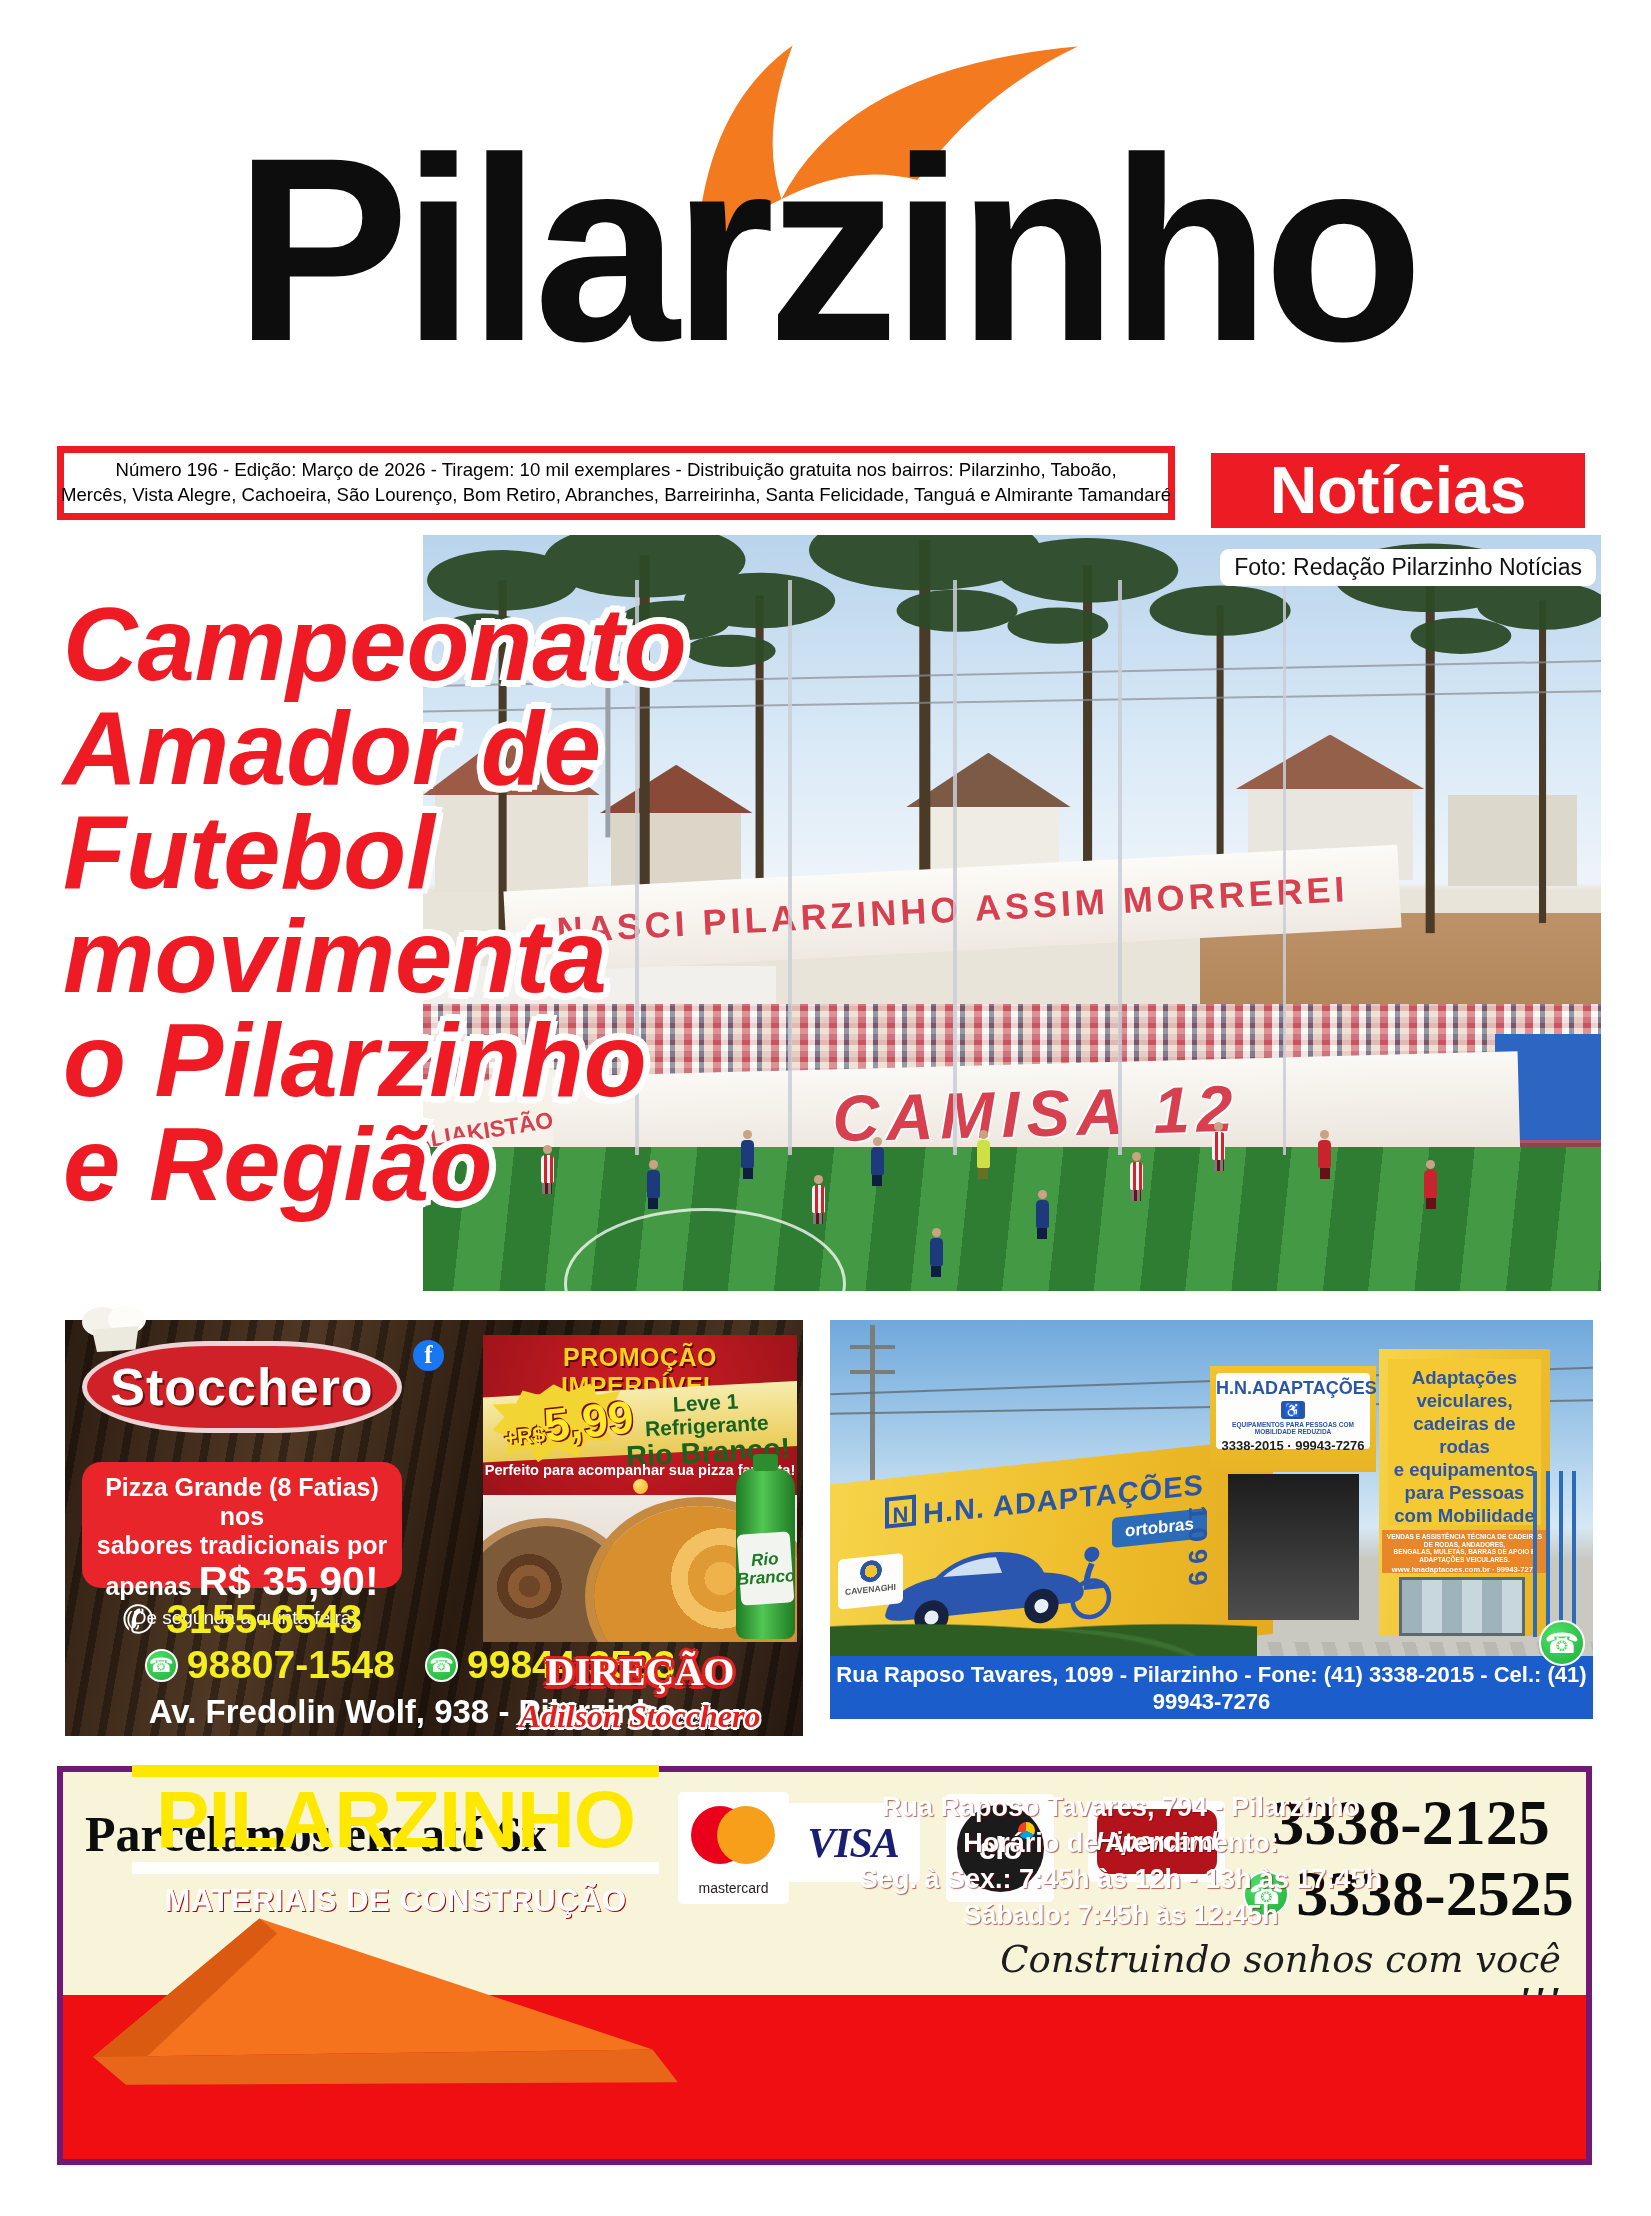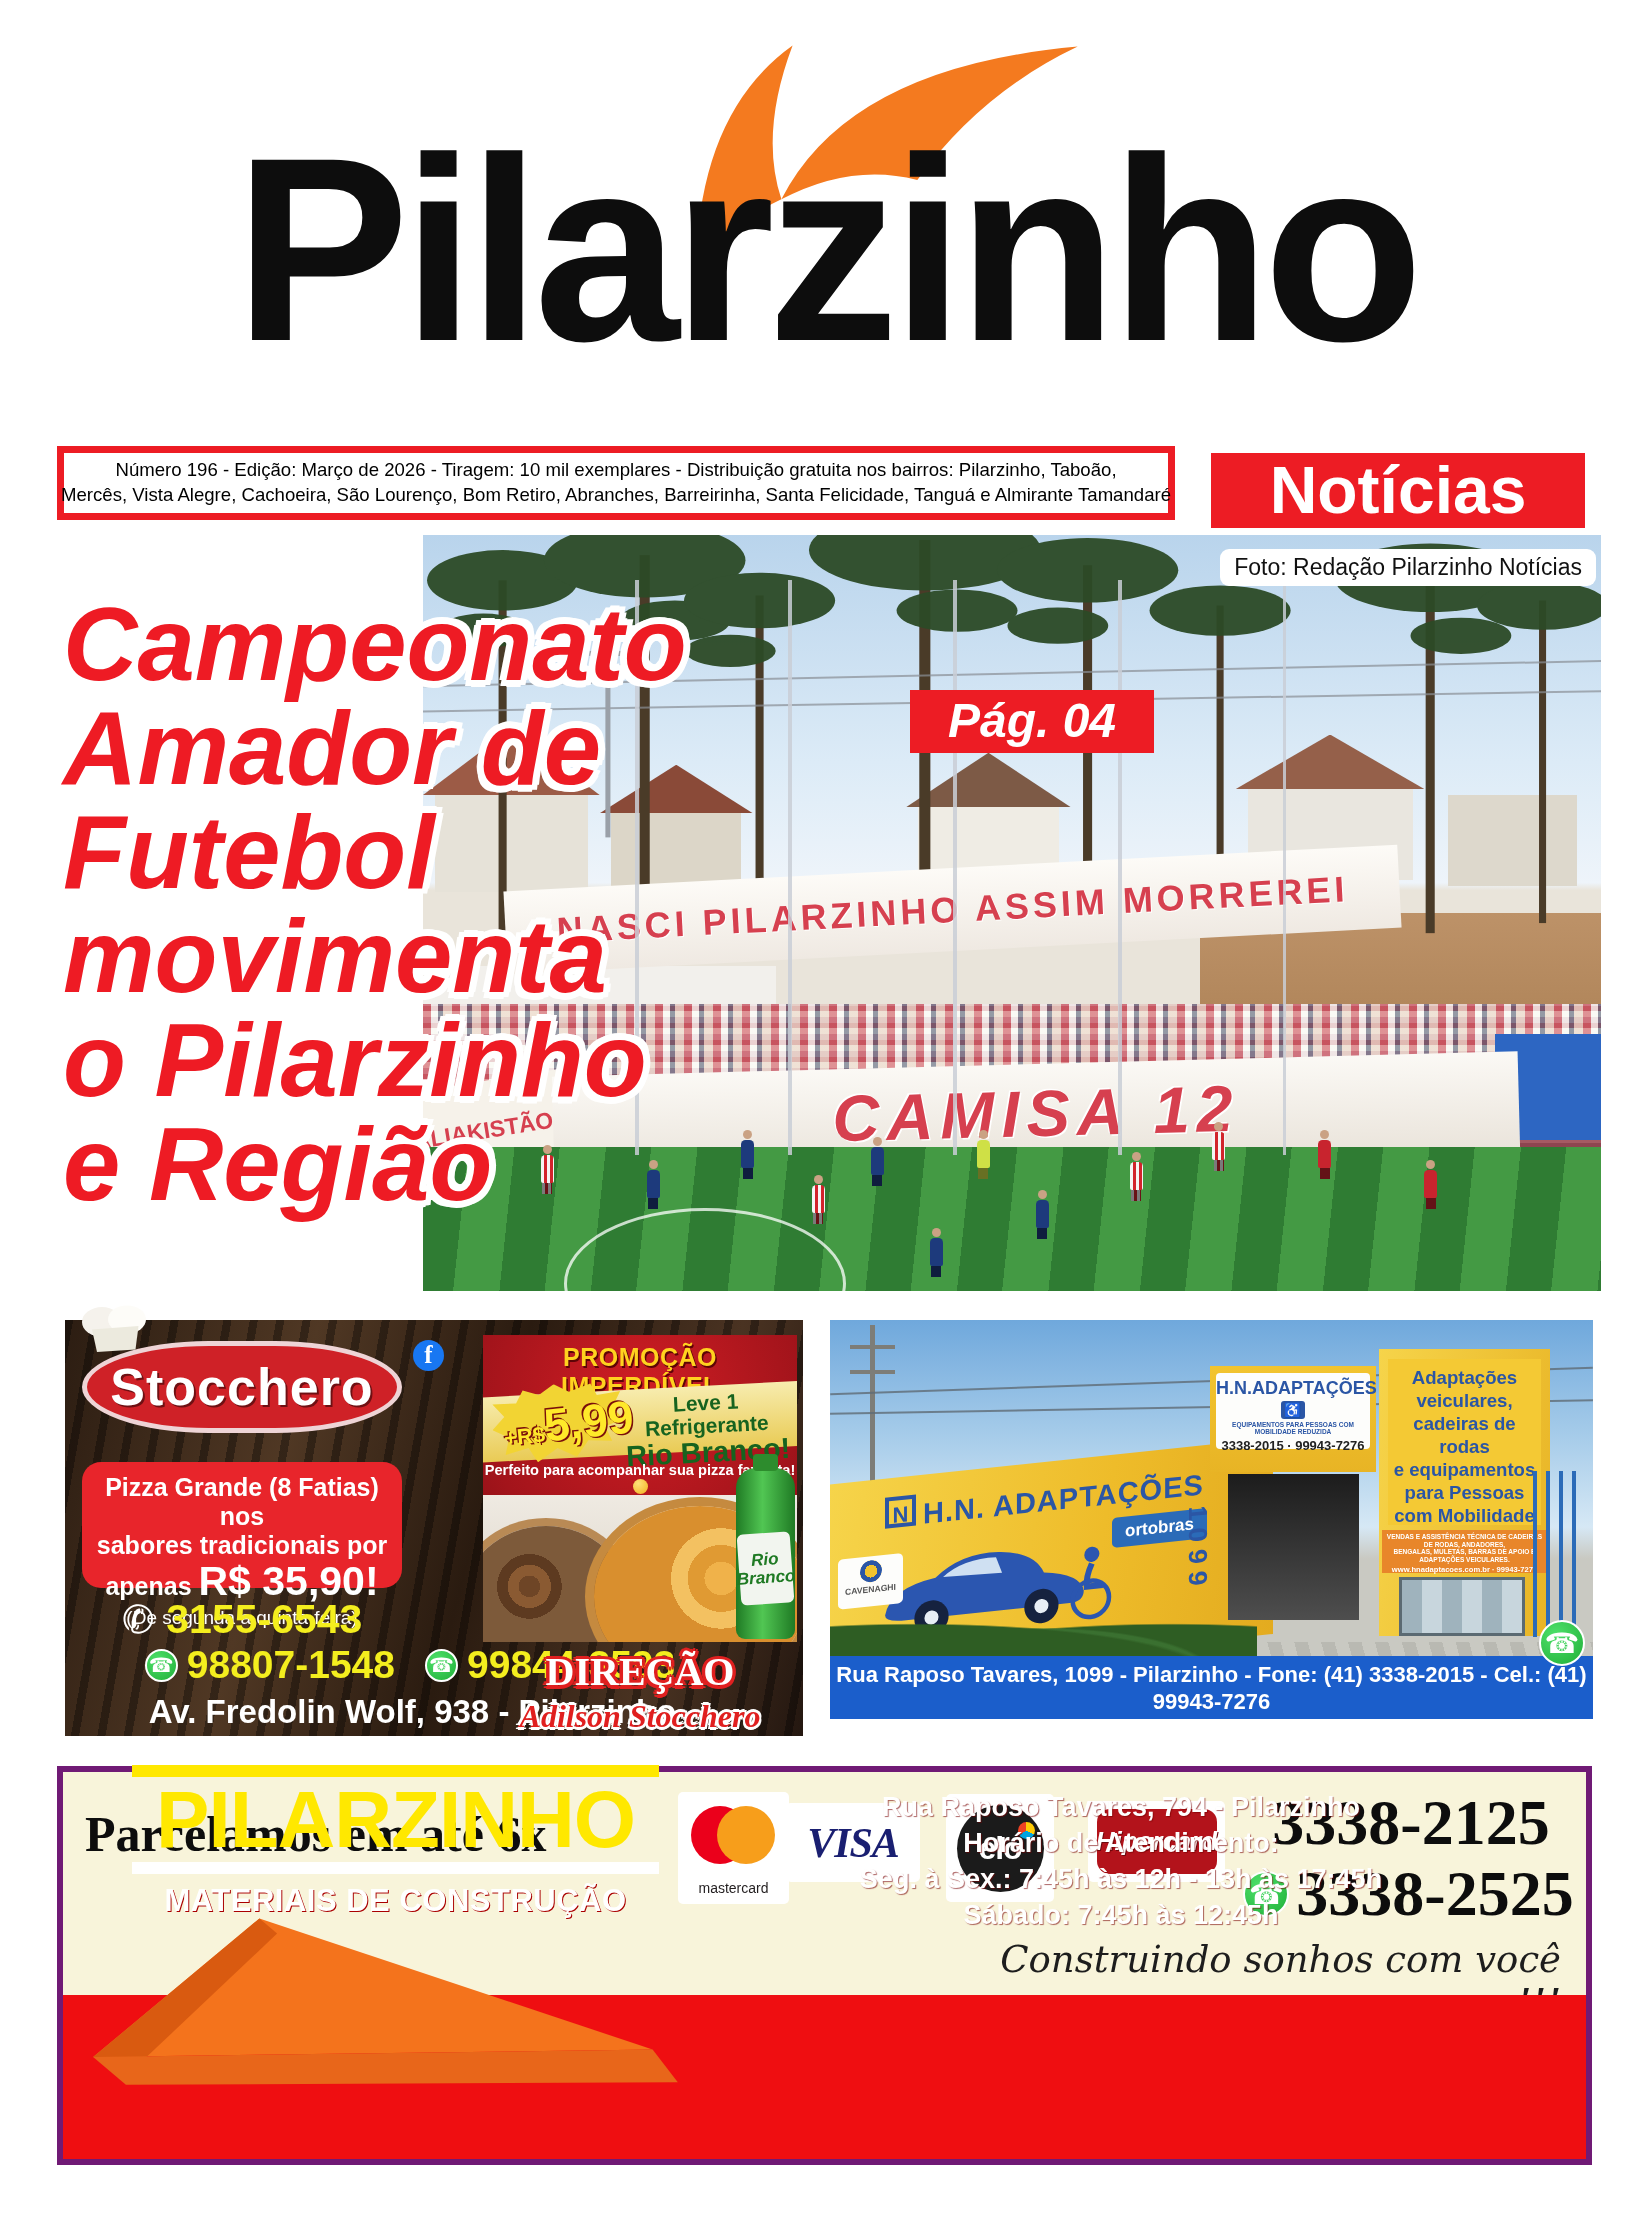--- a/index.html
+++ b/index.html
@@ -367,21 +367,20 @@
   </div>
 
   <h1 class="headline">
     <span>Campeonato</span>
     <span>Amador de</span>
     <span>Futebol</span>
     <span>movimenta</span>
     <span>o Pilarzinho</span>
     <span>e Região</span>
   </h1>
-  <div class="page-badge">Pág. 04</div>
 
   <section class="stocchero">
     <svg class="chef-hat" viewBox="0 0 150 120">
       <ellipse cx="45" cy="40" rx="40" ry="30" fill="#f5f2ec"></ellipse>
       <ellipse cx="95" cy="35" rx="38" ry="28" fill="#fdfcf8"></ellipse>
       <path d="M25 55 L118 48 L112 95 L35 100 Z" fill="#eceade"></path>
     </svg>
     <div class="st-logo">
       <span>Stocchero</span>
     </div>

